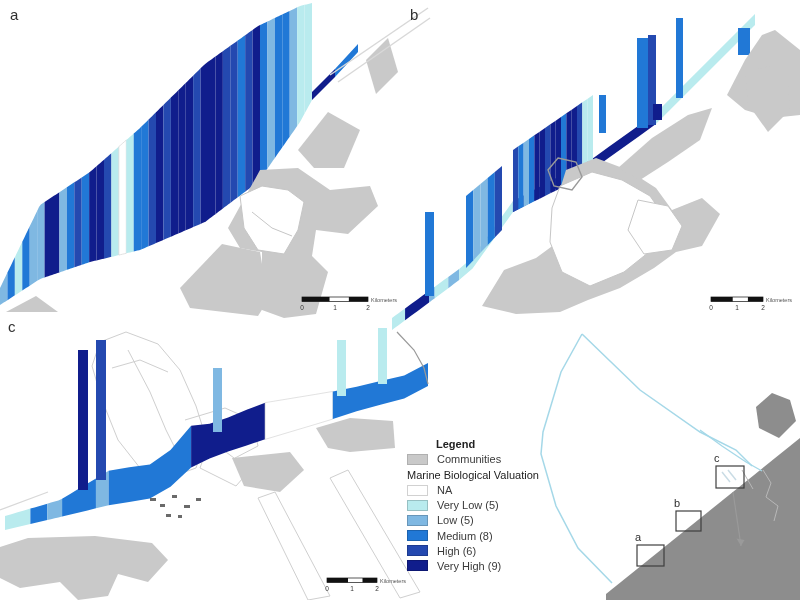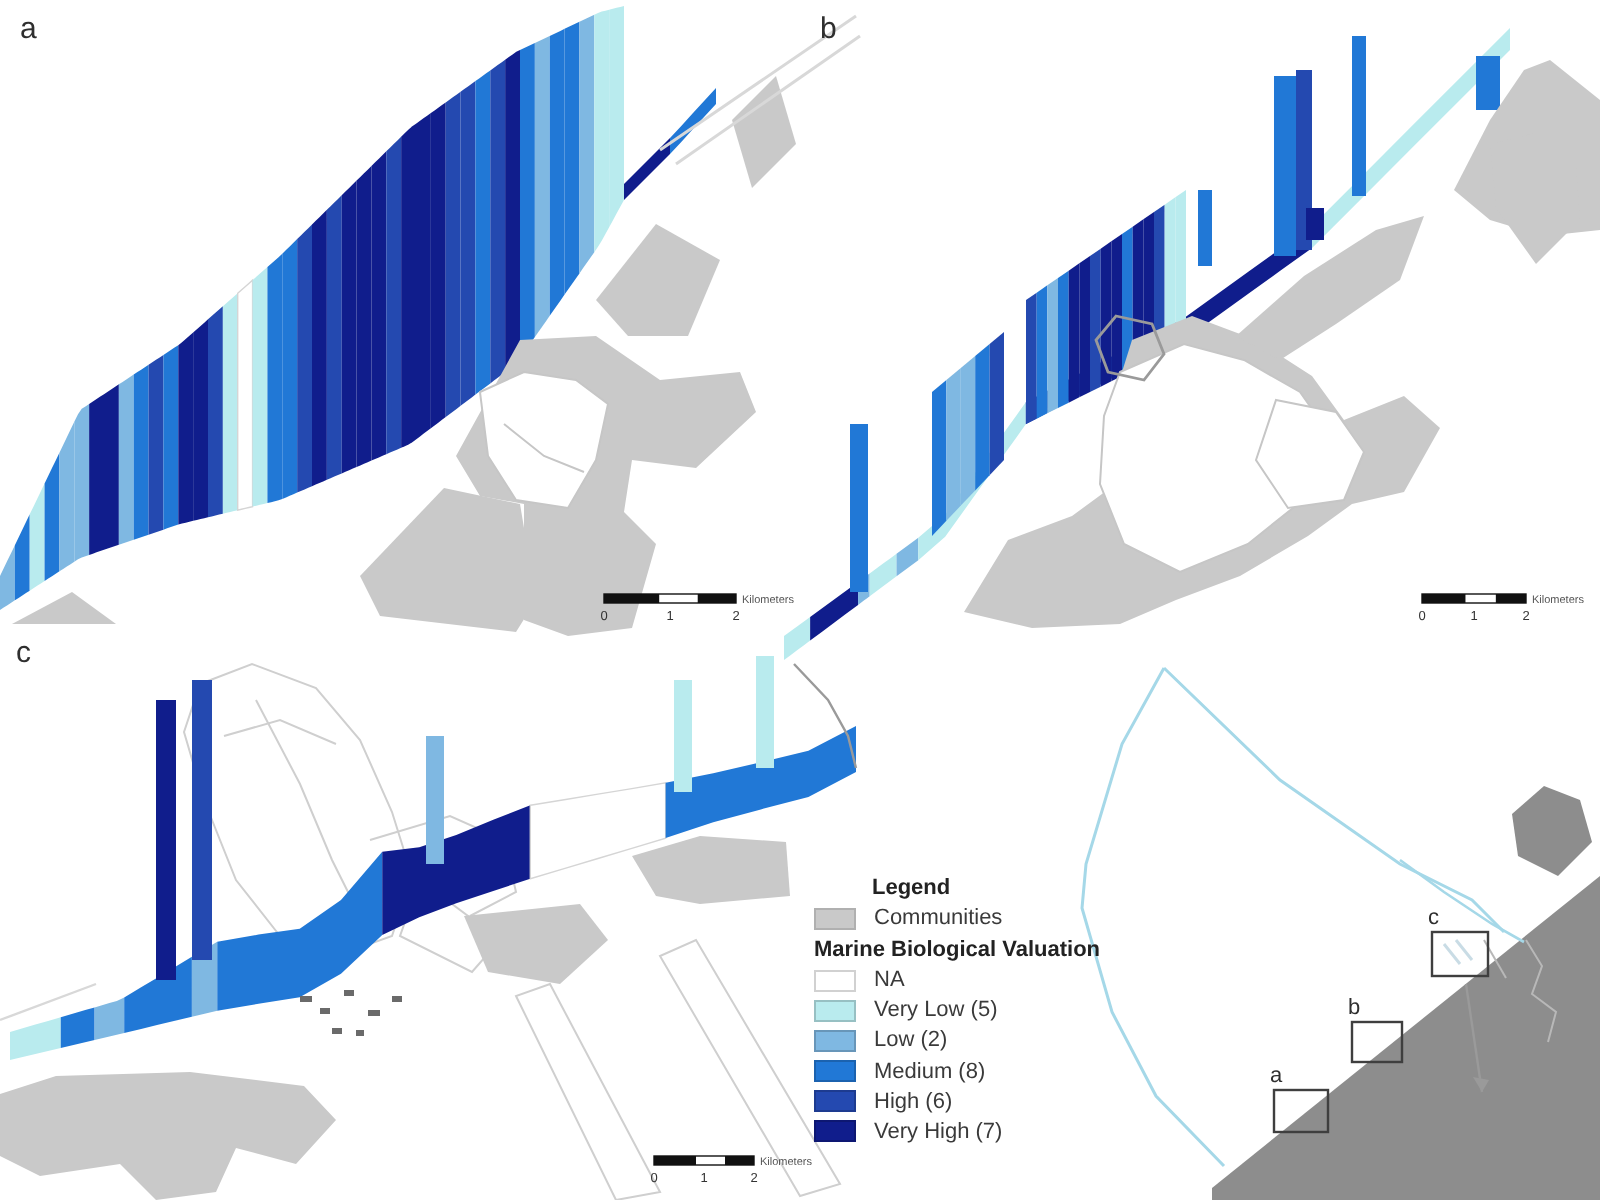--- a/index.html
+++ b/index.html
@@ -4,21 +4,21 @@
 <style>
   html,body{margin:0;padding:0;background:#ffffff;}
   .figure{position:relative;width:800px;height:600px;background:#ffffff;overflow:hidden;
           font-family:"Liberation Sans","DejaVu Sans",sans-serif;}
   #map-svg{position:absolute;left:0;top:0;}
   .panel-label{position:absolute;font-size:15px;color:#2f2f2f;}
   .legend{position:absolute;left:407px;top:438px;font-size:11px;color:#3a3a3a;line-height:1.1;}
   .leg-title{font-weight:bold;margin-bottom:3px;color:#222;padding-left:29px;}
   .leg-row{display:flex;align-items:center;margin:3px 0;}
   .swatch{width:21px;height:11px;margin-right:9px;border:1px solid rgba(0,0,0,0.18);box-sizing:border-box;flex:0 0 auto;}
-  .leg-sub{font-weight:bold;margin:4px 0 3px 0;color:#222;}
+  .leg-sub{font-weight:normal;margin:4px 0 3px 0;color:#222;}
 </style>
 </head>
 <body>
 
 <div class="figure">
   <svg id="map-svg" width="800" height="600" viewBox="0 0 800 600">
       <g>
         <polygon points="0,288 1.8571428571428572,284.14642857142854 3.7142857142857144,280.29285714285714 5.571428571428571,276.4392857142857 7.428571428571429,272.5857142857143 7.428571428571429,300.1714285714286 5.571428571428571,301.37857142857143 3.7142857142857144,302.5857142857143 1.8571428571428572,303.79285714285714 0,305" fill="#7fb8e2" stroke="none" stroke-width="0"></polygon>
         <polygon points="7.428571428571429,272.5857142857143 9.285714285714286,268.73214285714283 11.142857142857142,264.87857142857143 13,261.025 14.857142857142858,257.1714285714286 14.857142857142858,295.34285714285716 13,296.55 11.142857142857142,297.75714285714287 9.285714285714286,298.9642857142857 7.428571428571429,300.1714285714286" fill="#2178d6" stroke="none" stroke-width="0"></polygon>
         <polygon points="14.857142857142858,257.1714285714286 16.714285714285715,253.31785714285712 18.57142857142857,249.46428571428572 20.428571428571427,245.6107142857143 22.285714285714285,241.75714285714287 22.285714285714285,290.51428571428573 20.428571428571427,291.7214285714286 18.57142857142857,292.92857142857144 16.714285714285715,294.1357142857143 14.857142857142858,295.34285714285716" fill="#b9ebee" stroke="none" stroke-width="0"></polygon>
@@ -254,29 +254,29 @@
         <div class="leg-row">
           <span class="swatch" style="background: rgb(255, 255, 255);"></span>
           <span>NA</span>
         </div>
         <div class="leg-row">
           <span class="swatch" style="background: rgb(185, 235, 238);"></span>
           <span>Very Low (5)</span>
         </div>
         <div class="leg-row">
           <span class="swatch" style="background: rgb(127, 184, 226);"></span>
-          <span>Low (2)</span>
+          <span>Low (5)</span>
         </div>
         <div class="leg-row">
           <span class="swatch" style="background: rgb(33, 120, 214);"></span>
           <span>Medium (8)</span>
         </div>
         <div class="leg-row">
           <span class="swatch" style="background: rgb(36, 73, 176);"></span>
           <span>High (6)</span>
         </div>
         <div class="leg-row">
           <span class="swatch" style="background: rgb(16, 29, 140);"></span>
-          <span>Very High (7)</span>
+          <span>Very High (9)</span>
         </div>
       </div>
   </div>
 </div>
 
 </body></html>

